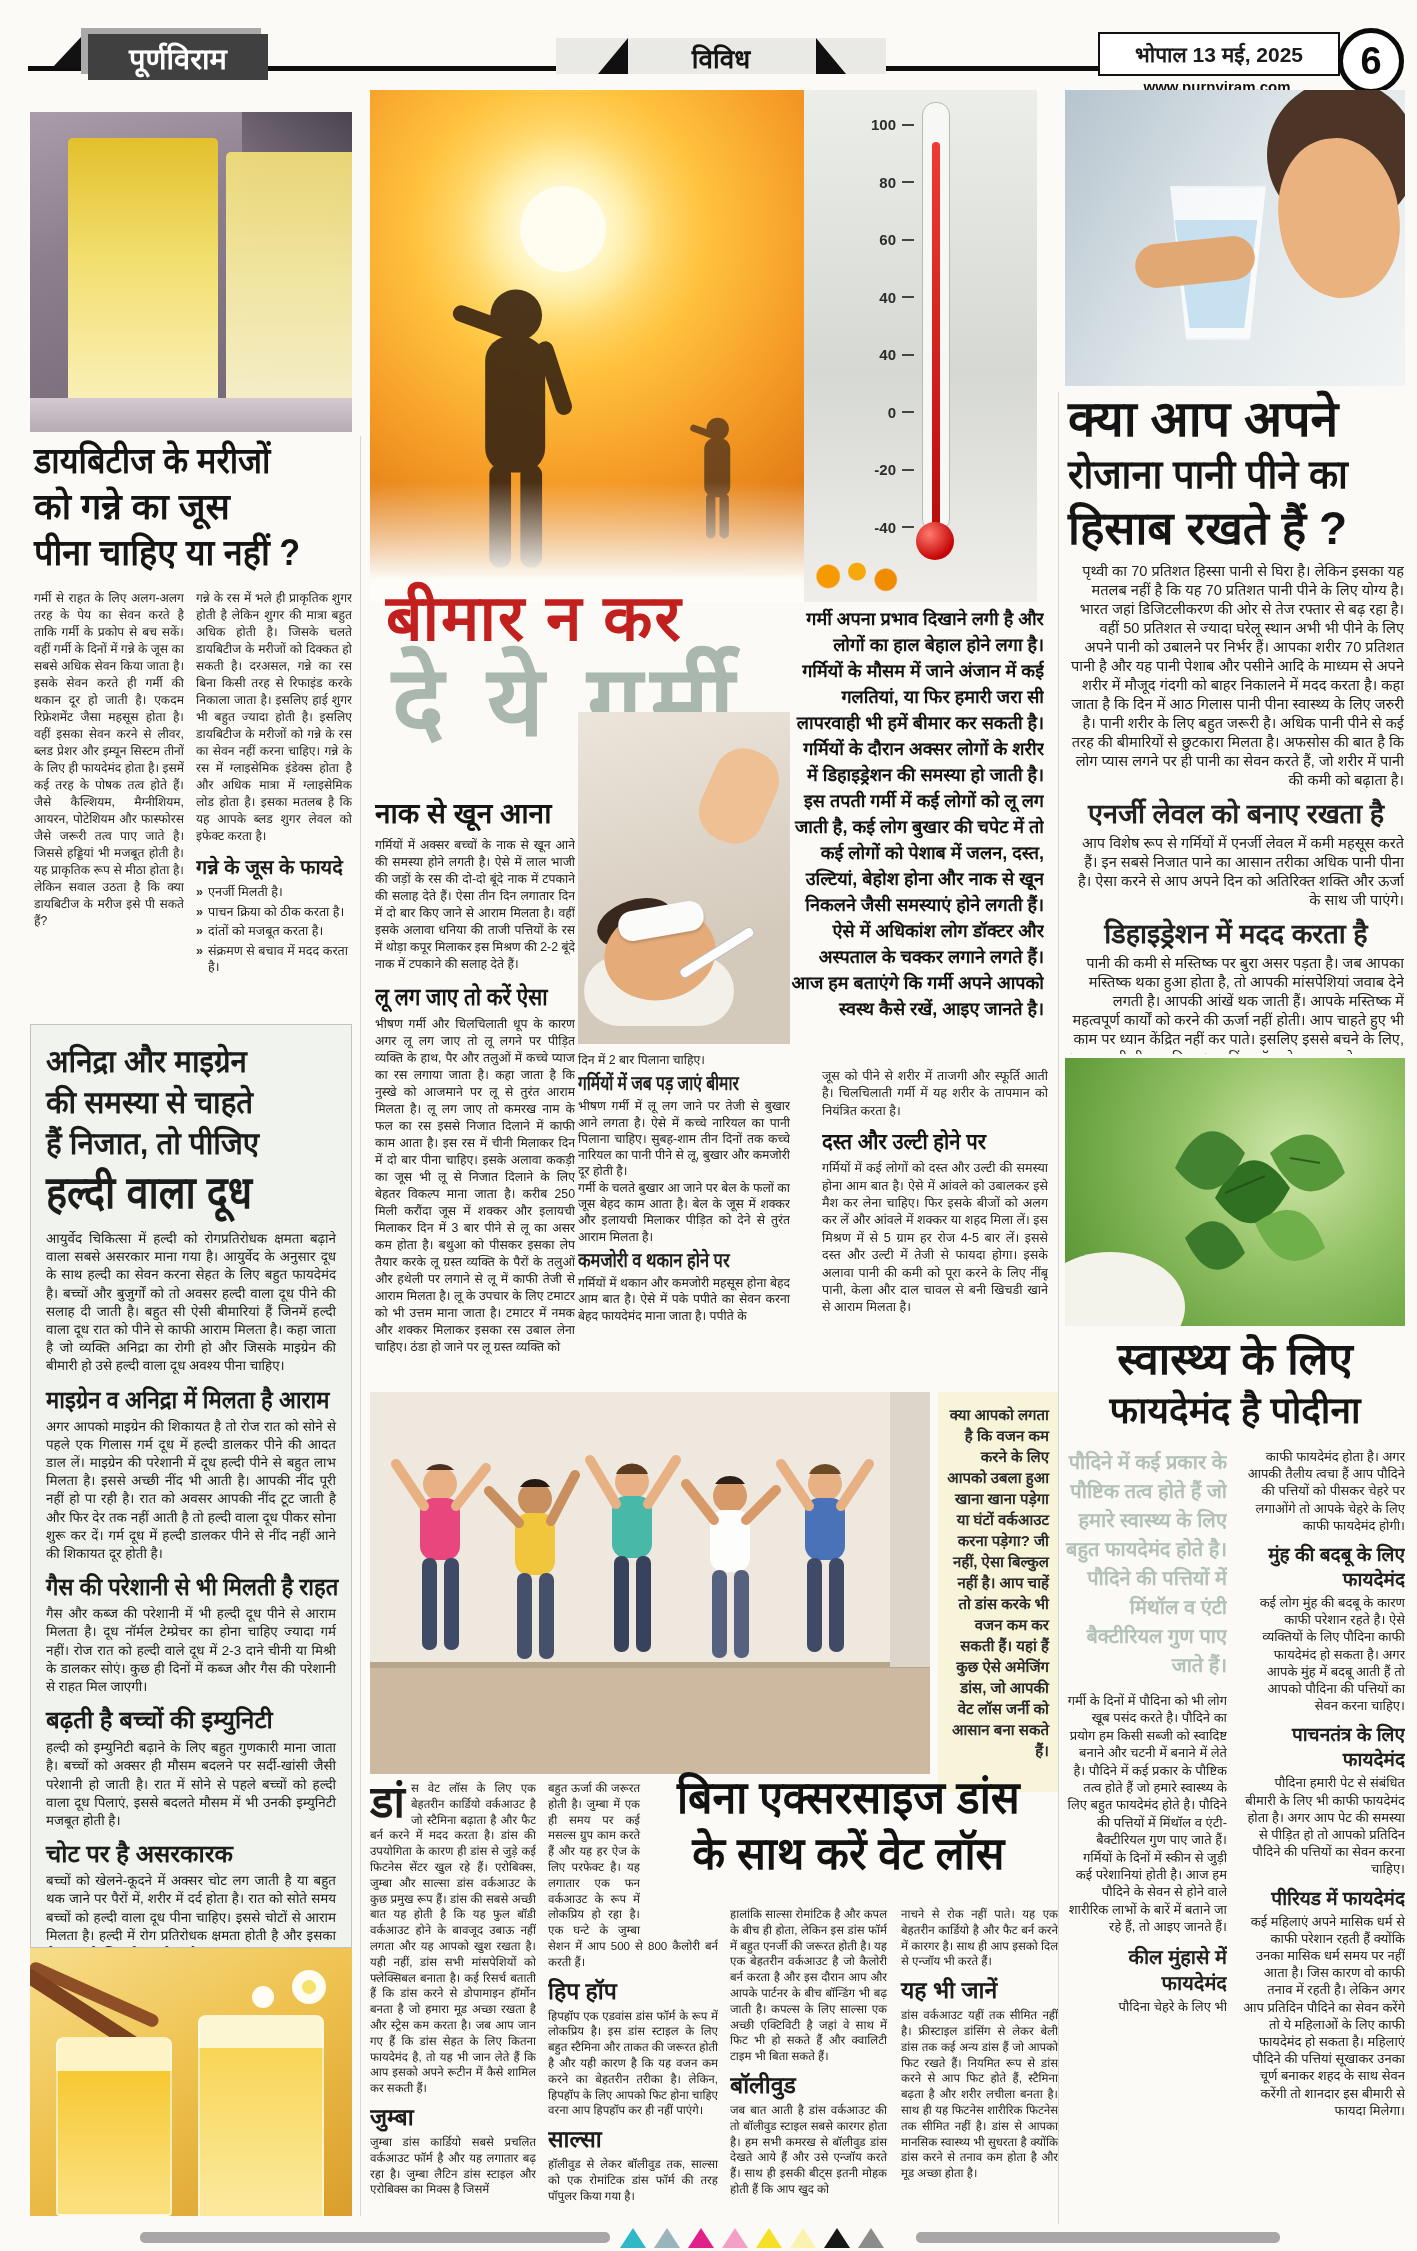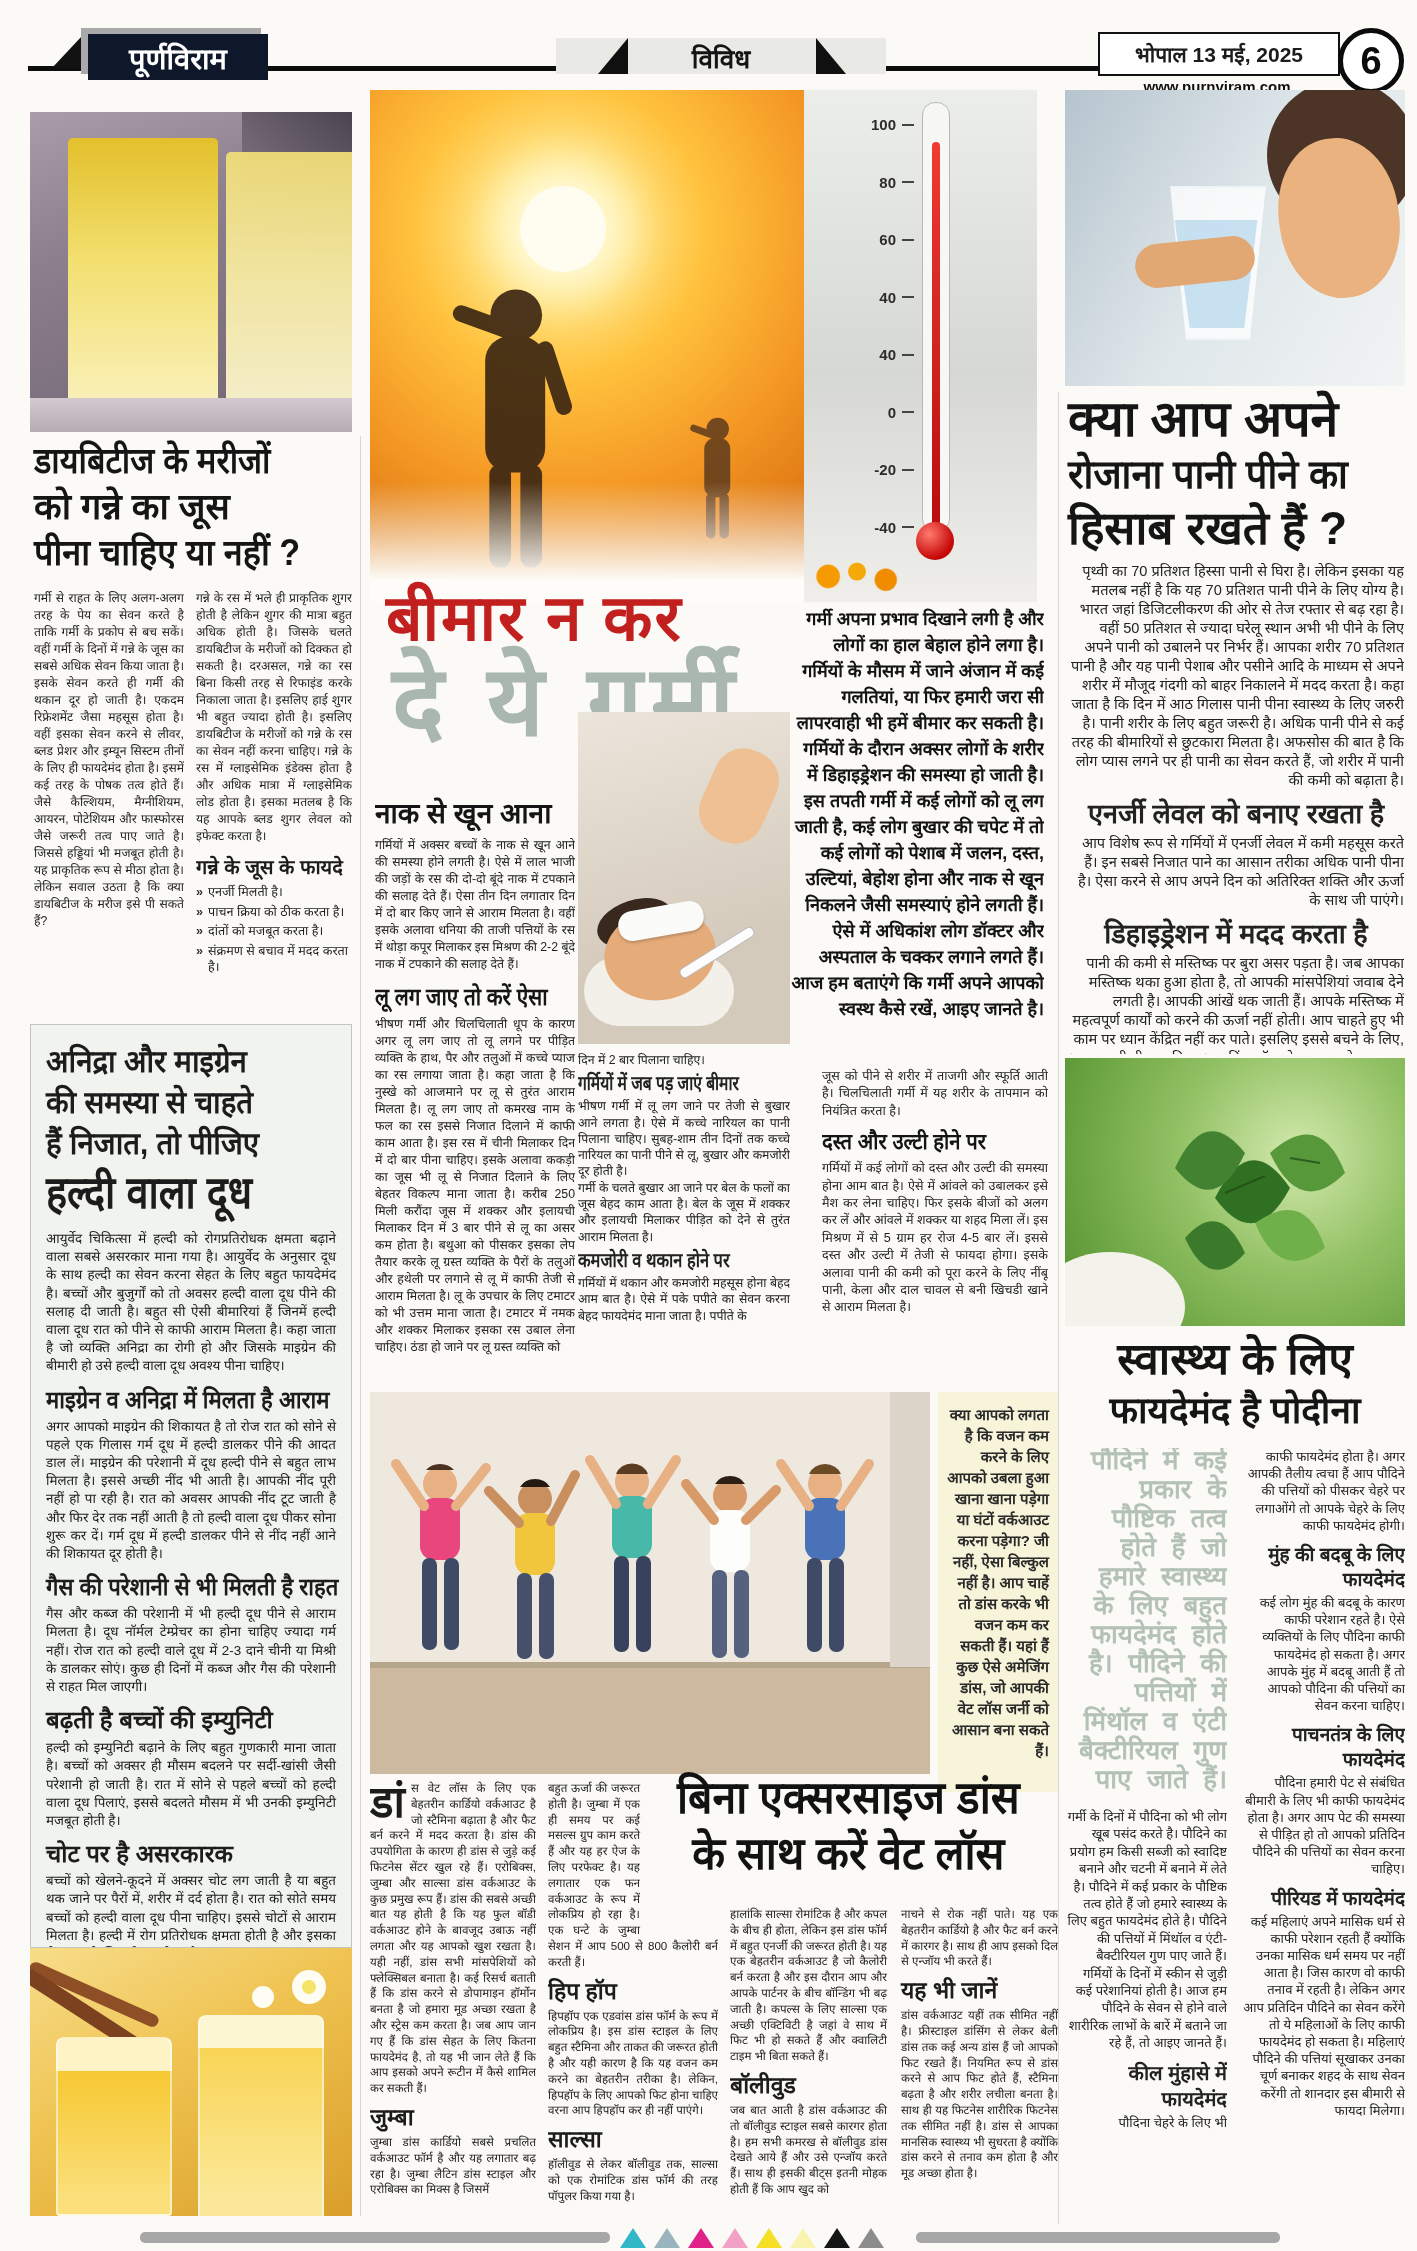--- a/index.html
+++ b/index.html
@@ -9,21 +9,21 @@
     font-family:"Liberation Sans","DejaVu Sans",sans-serif;
   }
   .abs{position:absolute;}
   .jt{text-align:justify;}
   .rt{text-align:right;}
   .clip{overflow:hidden;}
   .rule{background:#d8d7d0;width:1px;}
 
   
   .head-line{left:28px;right:28px;top:66px;height:5px;background:#0e0e0e;}
-  .masthead{left:88px;top:34px;width:180px;height:46px;background:#0f172a;color:#fff;
+  .masthead{left:88px;top:34px;width:180px;height:46px;background:#404040;color:#fff;
     display:flex;align-items:center;justify-content:center;font-size:29px;font-weight:bold;
     box-shadow:-7px -6px 0 #a9a9a9;}
   .tri-flag{left:52px;top:36px;width:0;height:0;border-left:30px solid transparent;border-bottom:32px solid #121212;}
   .sec-band{left:556px;top:38px;width:330px;height:36px;background:#e9e9e6;}
   .sec-label{left:556px;top:40px;width:330px;text-align:center;font-size:26px;font-weight:bold;color:#141414;}
   .sec-tri-l{left:598px;top:38px;width:30px;height:36px;background:#101010;clip-path:polygon(0 100%,100% 0,100% 100%);}
   .sec-tri-r{left:816px;top:38px;width:30px;height:36px;background:#101010;clip-path:polygon(0 0,0 100%,100% 100%);}
   .date-box{left:1098px;top:32px;width:238px;height:40px;background:#fff;border:2px solid #111;
     display:flex;align-items:center;justify-content:center;font-size:21px;font-weight:bold;}
   .site-url{left:1098px;top:78px;width:238px;text-align:center;font-size:15px;font-weight:bold;color:#101010;}
@@ -130,21 +130,21 @@
   .water-hl .l3{font-size:46px;line-height:56px;}
   .water-flow{left:1068px;top:562px;width:336px;height:492px;font-size:14.6px;line-height:19px;}
   .water-flow .t{font-size:27px;line-height:38px;font-weight:800;text-align:center;margin:5px 0 1px;}
   .mint-photo{left:1065px;top:1058px;width:340px;height:268px;
     background:radial-gradient(circle at 68% 36%,#d3e9ad 0%,#94c266 40%,#66a03e 80%,#548a32 100%);}
   .mp-bowl{left:-30px;bottom:-36px;width:150px;height:110px;border-radius:50%;background:#f3f3ec;}
   .mint-hl{left:1065px;top:1332px;width:340px;text-align:center;}
   .mint-hl .l1{font-size:44px;line-height:54px;}
   .mint-hl .l2{font-size:37px;line-height:50px;}
   .mint-colL{left:1065px;top:1448px;width:162px;height:766px;font-size:13px;line-height:17.4px;}
-  .mint-stand{font-size:26px;line-height:29px;font-weight:800;color:#b3c1b6;margin-bottom:12px;font-family:Liberation Mono, monospace;}
+  .mint-stand{font-size:20px;line-height:29px;font-weight:800;color:#b3c1b6;margin-bottom:12px;}
   .mint-colL .t{font-size:20px;line-height:26px;font-weight:800;margin:8px 0 2px;}
   .mint-colR{left:1243px;top:1448px;width:162px;height:766px;font-size:13px;line-height:17.2px;}
   .mint-colR .t{font-size:19px;line-height:25px;font-weight:800;margin:8px 0 2px;}
 
   
   .reg-bar{top:2232px;height:11px;background:#a7a7a7;border-radius:5px;}
   .reg-tris{left:620px;top:2228px;width:286px;height:20px;display:flex;align-items:flex-end;gap:8px;}
   .reg-tri{width:26px;height:20px;clip-path:polygon(50% 0,0 100%,100% 100%);}
 </style>
 </head>

